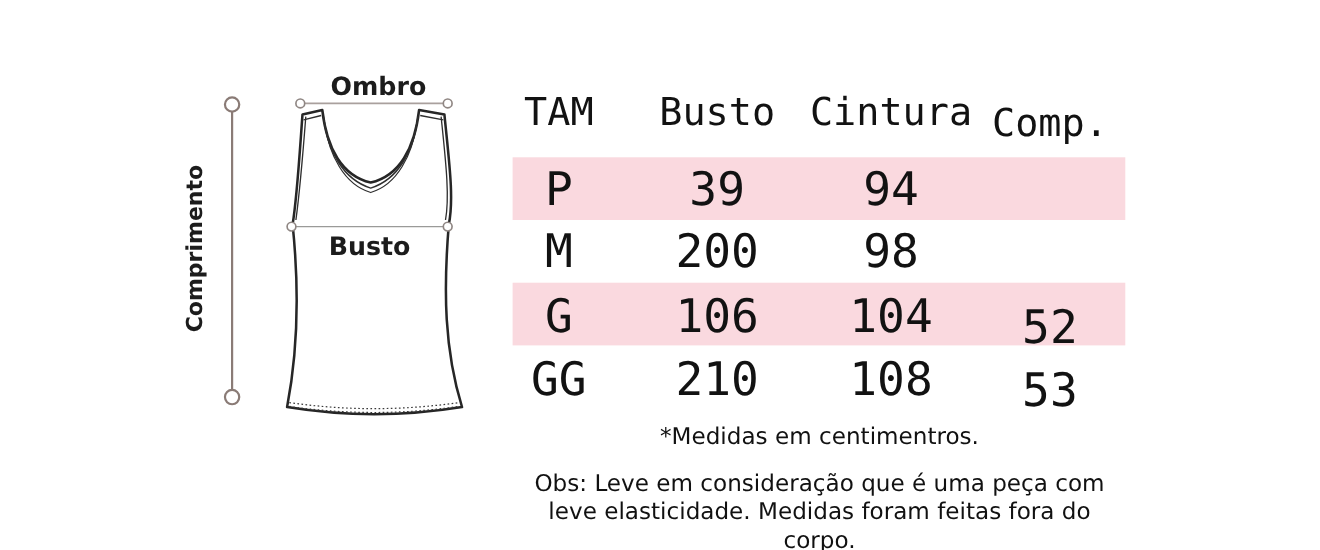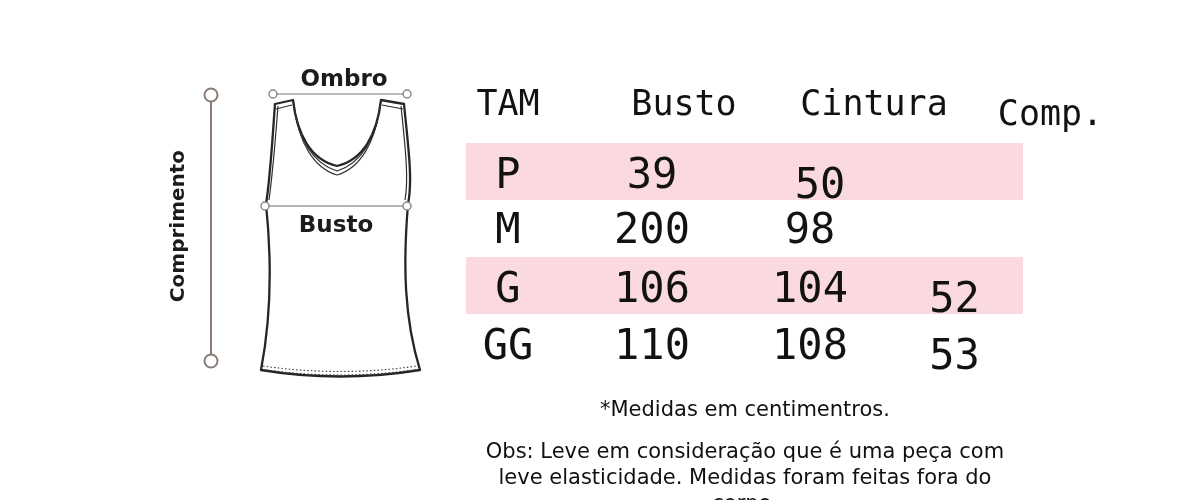--- a/index.html
+++ b/index.html
@@ -8,29 +8,29 @@
 
   
   .diagram-svg{position:absolute;left:150px;top:50px;width:320px;height:350px;}
   .label-txt{font-family:"DejaVu Sans", sans-serif;font-size:23px;font-weight:600;fill:#1c1c1c;}
   .label-txt-small{font-family:"DejaVu Sans", sans-serif;font-size:20px;font-weight:600;fill:#1c1c1c;}
 
   
   .table{position:absolute;left:466px;top:76px;width:557px;
          font-family:"DejaVu Sans Mono", monospace;color:#121212;}
   .thead,.trow{display:grid;grid-template-columns:84px 204px 112px 157px;}
-  .thead{height:48px;margin-bottom:19px;font-size:35px;gap:32px;}
+  .thead{height:48px;margin-bottom:19px;font-size:35px;}
   .trow{height:57px;font-size:42px;}
   .th,.td{display:flex;justify-content:center;align-items:center;white-space:nowrap;line-height:1;}
   .col4{padding-left:20px;margin-top:20px;}
 
   
   .notes{position:absolute;left:440px;top:384px;width:610px;text-align:center;
          font-size:21px;line-height:26px;color:#111;}
-  .notes .units{margin:12px;}
+  .notes .units{margin:0;}
   .notes .obs{margin:16px auto 0 auto;width:530px;}
 </style>
 </head>
 <body>
 
 <div class="stage">
 
   <svg class="diagram-svg" viewBox="150 50 320 350">
 
     <g>
@@ -83,39 +83,39 @@
     <div class="thead">
       <div class="th col1">TAM</div>
       <div class="th col2">Busto</div>
       <div class="th col3">Cintura</div>
       <div class="th col4">Comp.</div>
     </div>
 
     <div class="trow" style="background: rgb(250, 217, 223);">
       <div class="td col1">P</div>
       <div class="td col2">39</div>
-      <div class="td col4">50</div>
+      <div class="td col3">94</div>
     </div>
 
     <div class="trow">
       <div class="td col1">M</div>
       <div class="td col2">200</div>
       <div class="td col3">98</div>
     </div>
 
     <div class="trow" style="background: rgb(250, 217, 223);">
       <div class="td col1">G</div>
       <div class="td col2">106</div>
       <div class="td col3">104</div>
       <div class="td col4">52</div>
     </div>
 
     <div class="trow">
       <div class="td col1">GG</div>
-      <div class="td col2">110</div>
+      <div class="td col2">210</div>
       <div class="td col3">108</div>
       <div class="td col4">53</div>
     </div>
   </div>
 
   <div class="notes">
     <p class="units">*Medidas em centimentros.</p>
     <p class="obs">Obs: Leve em consideração que é uma peça com leve elasticidade. Medidas foram feitas fora do corpo.</p>
   </div>
 

